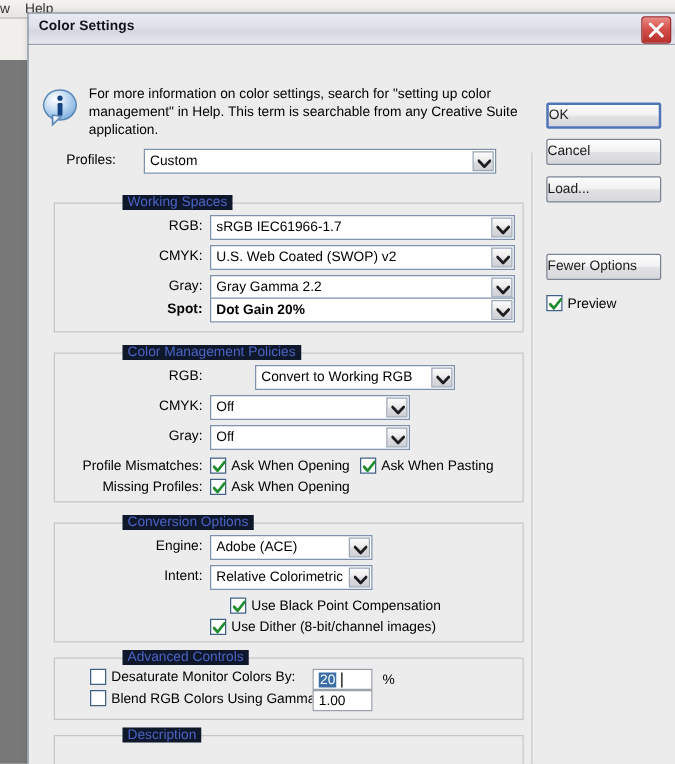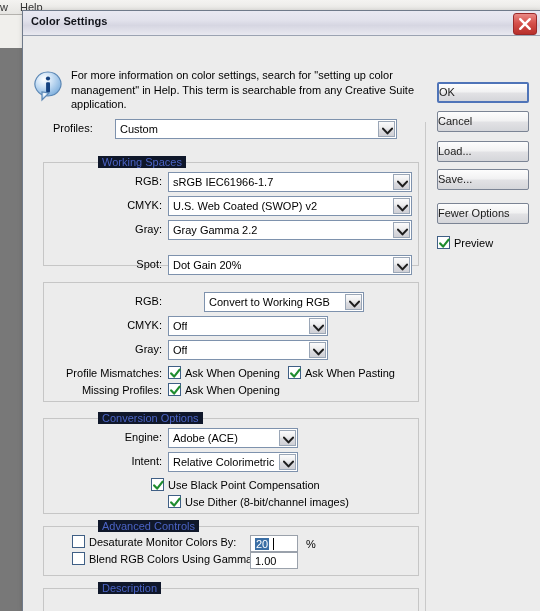--- a/index.html
+++ b/index.html
@@ -406,34 +406,35 @@
         <div class="combo field-combo" style="width:244px;">
           <span class="combo-value">Gray Gamma 2.2</span>
           <span class="combo-arrow">
             <svg width="11" height="8" viewBox="0 0 11 8">
                 <path d="M1 1.6 L5.5 6.4 L10 1.6" fill="none" stroke="#1d1d1d" stroke-width="2.1" stroke-linecap="round" stroke-linejoin="round"></path>
               </svg>
           </span>
         </div>
       </div>
 
-      <div class="field-row" style="top:92px;">
+      <div class="field-row" style="top:75px;font-weight:bold;">
         <span class="field-label">Spot:</span>
         <div class="combo field-combo" style="width:244px;">
           <span class="combo-value">Dot Gain 20%</span>
           <span class="combo-arrow">
             <svg width="11" height="8" viewBox="0 0 11 8">
                 <path d="M1 1.6 L5.5 6.4 L10 1.6" fill="none" stroke="#1d1d1d" stroke-width="2.1" stroke-linecap="round" stroke-linejoin="round"></path>
               </svg>
           </span>
         </div>
       </div>
     </div>
 
     <div class="group" id="group-policies">
+      <span class="group-title">Color Management Policies</span>
 
       <div class="field-row" style="top:9px;">
         <span class="field-label">RGB:</span>
         <div class="combo field-combo" style="width:160px;margin-left:36px;">
           <span class="combo-value">Convert to Working RGB</span>
           <span class="combo-arrow">
             <svg width="11" height="8" viewBox="0 0 11 8">
                 <path d="M1 1.6 L5.5 6.4 L10 1.6" fill="none" stroke="#1d1d1d" stroke-width="2.1" stroke-linecap="round" stroke-linejoin="round"></path>
               </svg>
           </span>
@@ -517,21 +518,21 @@
         <div class="combo field-combo" style="width:130px;">
           <span class="combo-value">Relative Colorimetric</span>
           <span class="combo-arrow">
             <svg width="11" height="8" viewBox="0 0 11 8">
                 <path d="M1 1.6 L5.5 6.4 L10 1.6" fill="none" stroke="#1d1d1d" stroke-width="2.1" stroke-linecap="round" stroke-linejoin="round"></path>
               </svg>
           </span>
         </div>
       </div>
 
-      <span class="cb-wrap" style="left:107px; top:59px;">
+      <span class="cb-wrap" style="left:140px; top:59px;">
         <span class="cb-box checked">
           <svg width="11" height="11" viewBox="0 0 11 11">
               <path d="M1.2 5.4 L4.1 8.6 L9.6 1.6" fill="none" stroke="#1f8c2e" stroke-width="2.2" stroke-linecap="round" stroke-linejoin="round"></path>
             </svg>
         </span>
         <span class="cb-label">Use Black Point Compensation</span>
       </span>
 
       <span class="cb-wrap" style="left:124px; top:76px;">
         <span class="cb-box checked">
@@ -568,21 +569,20 @@
     <div class="group" id="group-description">
       <span class="group-title">Description</span>
       <div style="position:absolute; left:6px; top:10px; right:6px; font-size:11px; color:#000;"></div>
     </div>
 
     <div id="right-panel-divider"></div>
 
     <div class="dlg-button default-button" id="btn-ok">OK</div>
     <div class="dlg-button" id="btn-cancel">Cancel</div>
     <div class="dlg-button" id="btn-load">Load...</div>
-    <div class="dlg-button" id="btn-save">Save...</div>
     <div class="dlg-button" id="btn-fewer-options">Fewer Options</div>
 
     <span class="cb-wrap" id="preview-checkbox">
       <span class="cb-box checked">
         <svg width="11" height="11" viewBox="0 0 11 11">
             <path d="M1.2 5.4 L4.1 8.6 L9.6 1.6" fill="none" stroke="#1f8c2e" stroke-width="2.2" stroke-linecap="round" stroke-linejoin="round"></path>
           </svg>
       </span>
       <span class="cb-label">Preview</span>
     </span>

